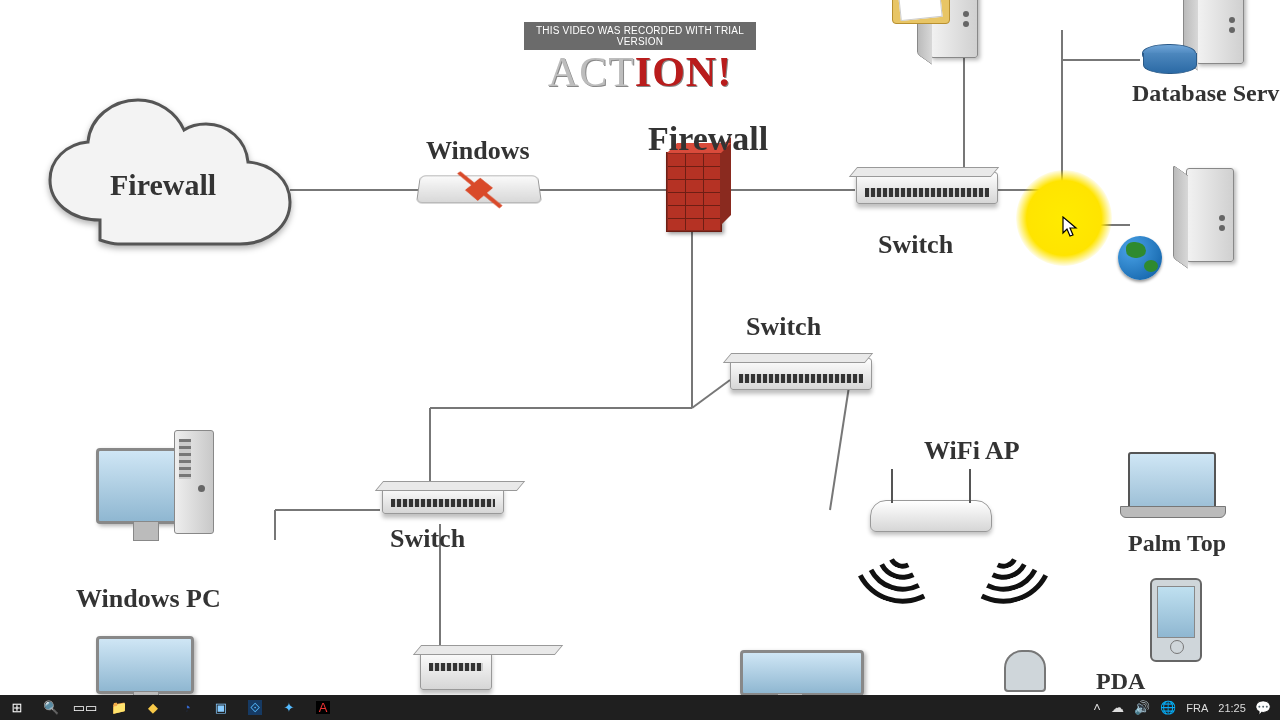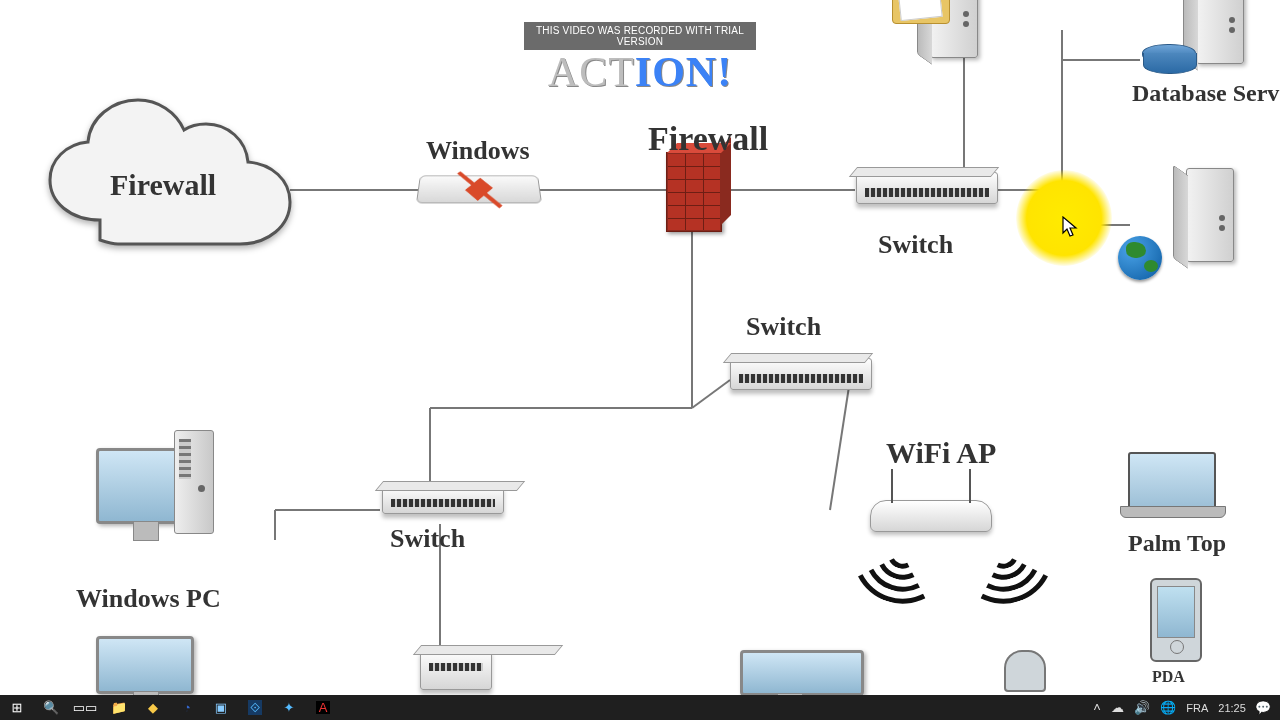--- a/index.html
+++ b/index.html
@@ -78,21 +78,21 @@
 .folder::before{content:"";position:absolute;left:2px;top:-8px;width:24px;height:10px;background:#dcb34f;border:1px solid #b89030;border-bottom:none;border-radius:3px 3px 0 0}
 .folder::after{content:"";position:absolute;left:6px;top:4px;width:40px;height:32px;background:#fff;border:1px solid #ccc;transform:rotate(-6deg)}
 
 
 line{stroke:#777;stroke-width:2}
 
 
 #wm{position:absolute;left:524px;top:22px;width:232px;text-align:center;font-family:Segoe UI,Arial;font-size:10px;color:#fff}
 #wm .bar{background:#6b6b6b;padding:3px 6px;letter-spacing:.2px}
 #wm .logo{font-family:Impact,Arial Black;font-size:42px;color:#bdbdbd;letter-spacing:1px;line-height:1;padding:1px 0;text-shadow:1px 1px 0 #888}
-#wm .logo b{color:#3b82f6}
+#wm .logo b{color:#b91c1c}
 
 
 #cursor-hi{position:absolute;width:96px;height:96px;border-radius:50%;background:radial-gradient(circle,#ffeb00 0%,#ffe400 55%,rgba(255,228,0,0) 72%)}
 #cursor{position:absolute;font-size:20px;color:#000;transform:translate(-2px,-2px)}
 
 
 #taskbar{position:absolute;left:0;bottom:0;width:1280px;height:25px;background:#1f1f1f;display:flex;align-items:center;color:#fff;font-size:11px}
 .tb-btn{width:34px;height:25px;display:flex;align-items:center;justify-content:center;color:#fff}
 .tb-spacer{flex:1}
 .tray{display:flex;align-items:center;gap:10px;padding:0 8px;color:#ddd}
@@ -172,21 +172,21 @@
   <div class="label" style="left:746px;top:312px;font-size:26px">Switch</div>
 
   <div class="node" style="left:382px;top:486px">
       <div class="switch sm"></div>
     </div>
   <div class="label" style="left:390px;top:524px;font-size:26px">Switch</div>
 
   <div class="node" style="left:870px;top:500px">
       <div class="ap"></div>
     </div>
-  <div class="label" style="left:886px;top:436px;font-size:30px">WiFi AP</div>
+  <div class="label" style="left:924px;top:436px;font-size:26px">WiFi AP</div>
   <div class="waves" style="left:858px;top:538px;transform:rotate(18deg)">
       <span class="a"></span>
       <span class="b"></span>
       <span class="c"></span>
       <span class="d"></span>
     </div>
   <div class="waves" style="left:968px;top:538px;transform:rotate(-18deg)">
       <span class="a"></span>
       <span class="b"></span>
       <span class="c"></span>
@@ -202,21 +202,21 @@
   <div class="label" style="left:76px;top:584px;font-size:26px">Windows PC</div>
 
   <div class="node" style="left:1128px;top:452px">
       <div class="laptop"></div>
     </div>
   <div class="label" style="left:1128px;top:530px;font-size:24px">Palm Top</div>
 
   <div class="node" style="left:1150px;top:578px">
       <div class="pda"></div>
     </div>
-  <div class="label" style="left:1152px;top:668px;font-size:16px">PDA</div>
+  <div class="label" style="left:1096px;top:668px;font-size:24px">PDA</div>
 
   <div class="node" style="left:96px;top:636px">
       <div class="monitor" style="height:52px"></div>
     </div>
   <div class="node" style="left:420px;top:650px">
       <div class="switch sm" style="width:70px;height:38px"></div>
     </div>
   <div class="node" style="left:740px;top:650px">
       <div class="monitor" style="width:118px;height:40px"></div>
     </div>

